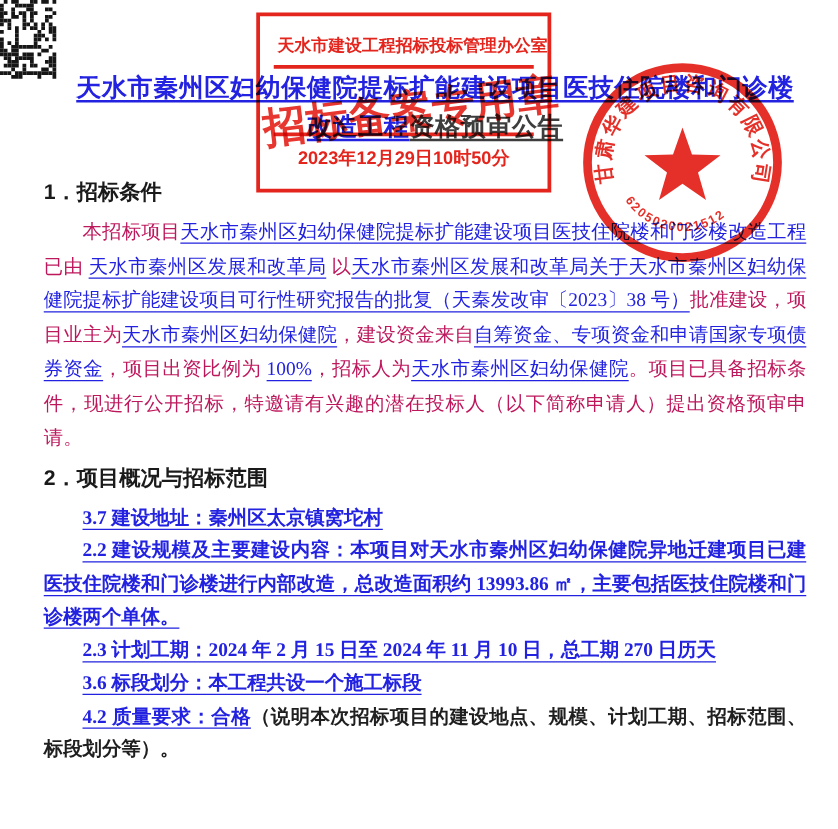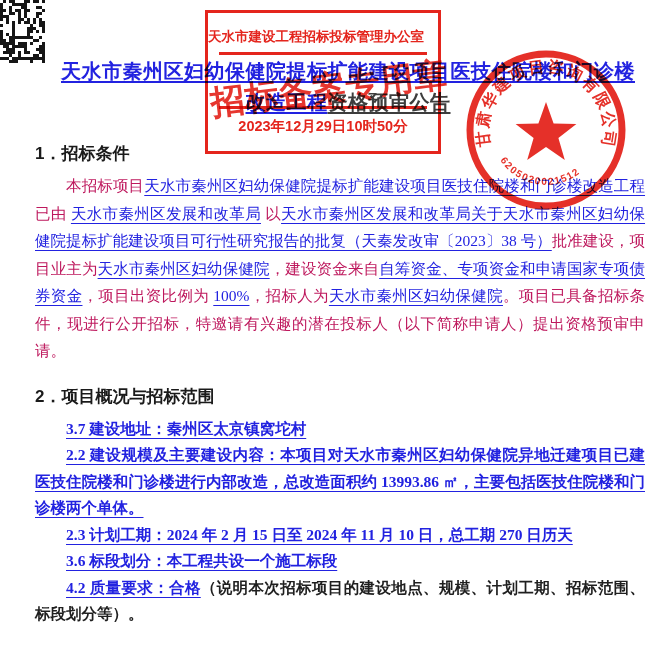--- a/index.html
+++ b/index.html
@@ -20,21 +20,21 @@
   .t-blue{color:#2222e0;text-decoration:underline;text-decoration-thickness:1.5px;text-underline-offset:3px;}
   .t-dark{color:#3d3d3d;text-decoration:underline;text-decoration-thickness:1.5px;text-underline-offset:3px;}
   .title-line2{margin-top:8px;}
 
   
   .stamp-box{
     position:absolute;left:205px;top:10px;width:230px;height:138px;
     border:3px solid #e4251d;z-index:3;mix-blend-mode:multiply;
   }
   .stamp-office{
-    margin-top:15px;text-align:left;color:#e4251d;font-weight:700;font-size:13.5px;
+    margin-top:15px;text-align:right;color:#e4251d;font-weight:700;font-size:13.5px;
     font-family:"Liberation Sans","DejaVu Sans",sans-serif;letter-spacing:0px;white-space:nowrap;
   }
   .stamp-rule{position:absolute;left:50%;transform:translateX(-50%);width:208px;height:3px;background:#e4251d;}
   .rule-1{top:39px;}
   .rule-2{top:93px;}
   .stamp-date{
     position:absolute;top:104px;left:0;right:0;text-align:center;color:#e4251d;
     font-weight:700;font-size:14.5px;white-space:nowrap;
     font-family:"Liberation Sans","DejaVu Sans",sans-serif;
   }
@@ -55,21 +55,21 @@
   .seal-number-text{fill:#e4251d;font-size:10px;font-weight:700;letter-spacing:1.5px;
     font-family:"Liberation Sans","DejaVu Sans",sans-serif;}
 
   
   .content{position:absolute;left:35px;top:142px;width:610px;z-index:2;}
   .section-heading{
     font-family:Liberation Sans, sans-serif;
     font-size:17px;font-weight:700;line-height:24px;margin:0;color:#1a1a1a;
   }
   .h-1{margin-bottom:6px;}
-  .h-2{margin-top:20px;margin-bottom:7px;}
+  .h-2{margin-top:6px;margin-bottom:7px;}
   .para{font-size:15.5px;line-height:27.5px;text-align:justify;text-indent:2em;margin:0;}
   .item{font-size:15.5px;line-height:26.5px;text-align:justify;text-indent:2em;margin:0;font-weight:600;}
   .run-k{color:#be185d;}
   .run-b{color:#2222e0;text-decoration:underline;text-decoration-thickness:1px;text-underline-offset:4px;}
   .run-bb{color:#2222e0;text-decoration:underline;text-decoration-thickness:1px;text-underline-offset:4px;}
   .run-kb{color:#1f1f1f;}
 </style>
 </head>
 <body>
 

